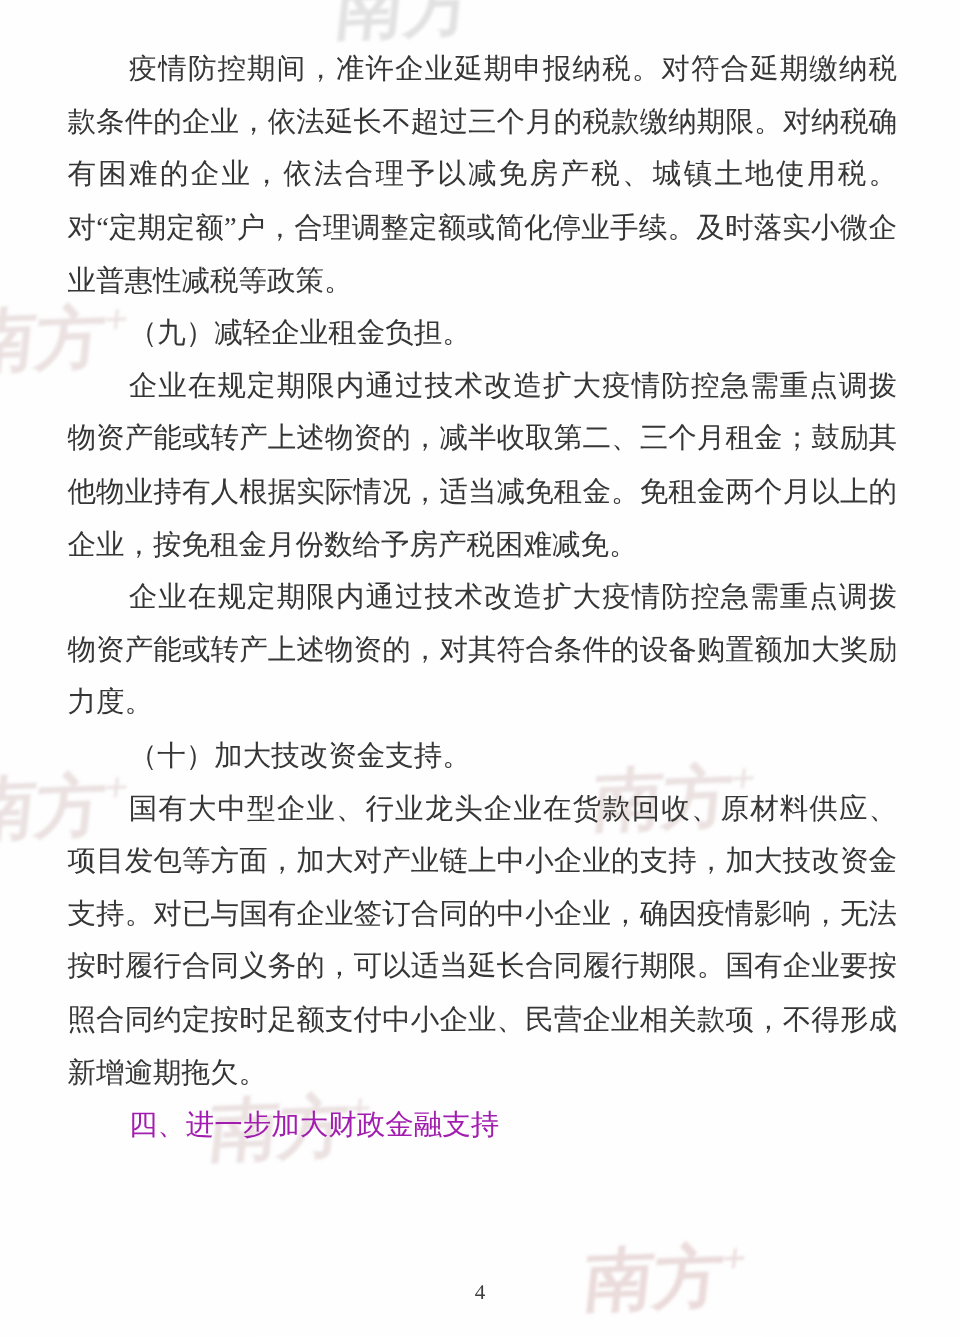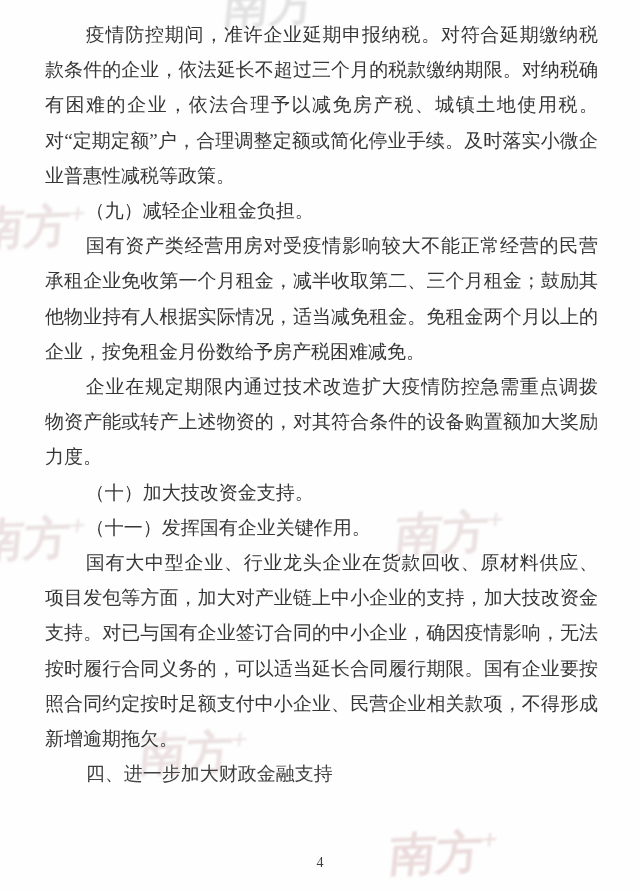--- a/index.html
+++ b/index.html
@@ -27,35 +27,35 @@
     pointer-events:none;
     user-select:none;
   }
   .wm .plus { font-size:0.62em; vertical-align:0.62em; margin-left:-2px; }
   .wm-gray  { color:rgba(185,185,188,0.40); }
   .wm-pink  { color:rgba(205,178,178,0.38); }
   .wm-pink2 { color:rgba(218,186,186,0.50); }
 
   .content {
     position:absolute;
-    left:45px; top:17px;
+    left:45px; top:29px;
     width:553px;
     color:#363636;
     font-size:19px;
     line-height:35.2px;
     text-align:justify;
     letter-spacing:0;
   }
   .content p {
     margin:0;
     text-indent:2.15em;
   }
   .content p.sans-heading {
     font-family:Liberation Serif, serif;
-    color:#404040;
+    color:#a21caf;
   }
   .page-num {
     position:absolute;
     top:855px; left:0; width:640px;
     text-align:center;
     font-size:14px;
     color:#3c3c3c;
     font-family:"Liberation Serif","DejaVu Serif",serif;
   }
 </style>
@@ -67,23 +67,22 @@
   <div class="wm wm-gray" style="left:224px; top:-20px;"><span>南方</span><span class="plus">+</span></div>
   <div class="wm wm-pink" style="left:-22px; top:202px;"><span>南方</span><span class="plus">+</span></div>
   <div class="wm wm-pink" style="left:-22px; top:514px;"><span>南方</span><span class="plus">+</span></div>
   <div class="wm wm-pink" style="left:396px; top:508px;"><span>南方</span><span class="plus">+</span></div>
   <div class="wm wm-pink" style="left:140px; top:728px;"><span>南方</span><span class="plus">+</span></div>
   <div class="wm wm-pink2" style="left:390px; top:828px;"><span>南方</span><span class="plus">+</span></div>
 
   <div class="content">
     <p>疫情防控期间，准许企业延期申报纳税。对符合延期缴纳税款条件的企业，依法延长不超过三个月的税款缴纳期限。对纳税确有困难的企业，依法合理予以减免房产税、城镇土地使用税。对“定期定额”户，合理调整定额或简化停业手续。及时落实小微企业普惠性减税等政策。</p>
     <p>（九）减轻企业租金负担。</p>
-    <p>国有资产类经营用房对受疫情影响较大不能正常经营的民营承租企业免收第一个月租金，减半收取第二、三个月租金；鼓励其他物业持有人根据实际情况，适当减免租金。免租金两个月以上的企业，按免租金月份数给予房产税困难减免。</p>
+    <p>企业在规定期限内通过技术改造扩大疫情防控急需重点调拨物资产能或转产上述物资的，减半收取第二、三个月租金；鼓励其他物业持有人根据实际情况，适当减免租金。免租金两个月以上的企业，按免租金月份数给予房产税困难减免。</p>
     <p>企业在规定期限内通过技术改造扩大疫情防控急需重点调拨物资产能或转产上述物资的，对其符合条件的设备购置额加大奖励力度。</p>
     <p>（十）加大技改资金支持。</p>
-    <p>（十一）发挥国有企业关键作用。</p>
     <p>国有大中型企业、行业龙头企业在货款回收、原材料供应、项目发包等方面，加大对产业链上中小企业的支持，加大技改资金支持。对已与国有企业签订合同的中小企业，确因疫情影响，无法按时履行合同义务的，可以适当延长合同履行期限。国有企业要按照合同约定按时足额支付中小企业、民营企业相关款项，不得形成新增逾期拖欠。</p>
     <p class="sans-heading">四、进一步加大财政金融支持</p>
   </div>
 
   <div class="page-num">4</div>
 
 </div>
 
 </body></html>

